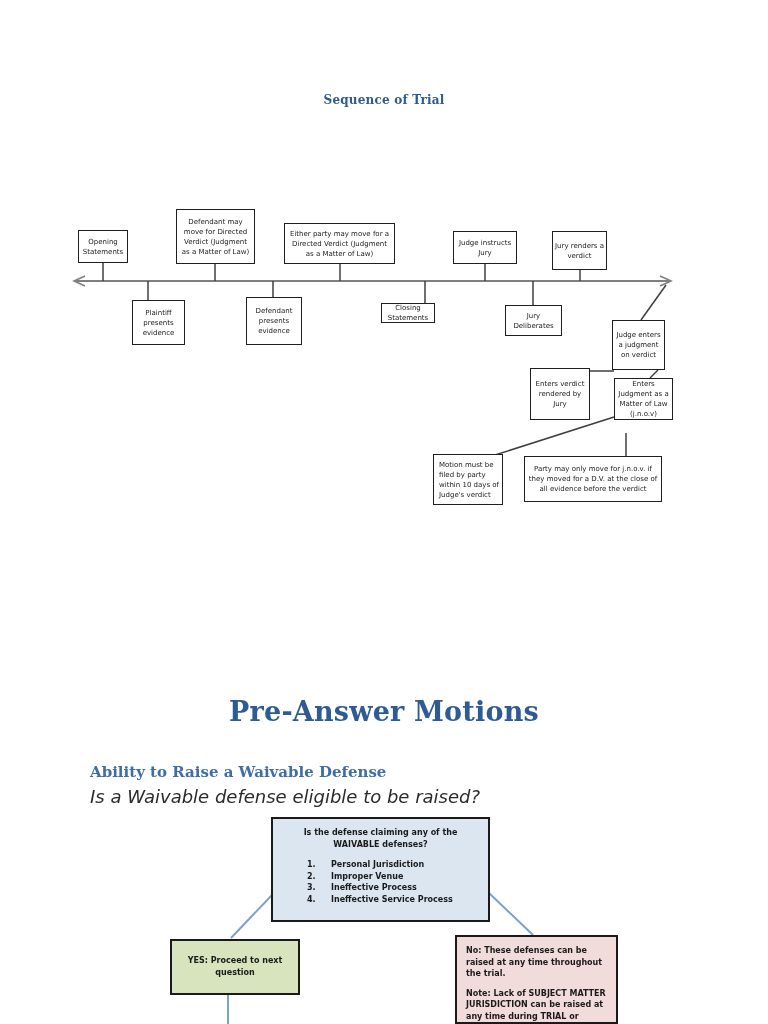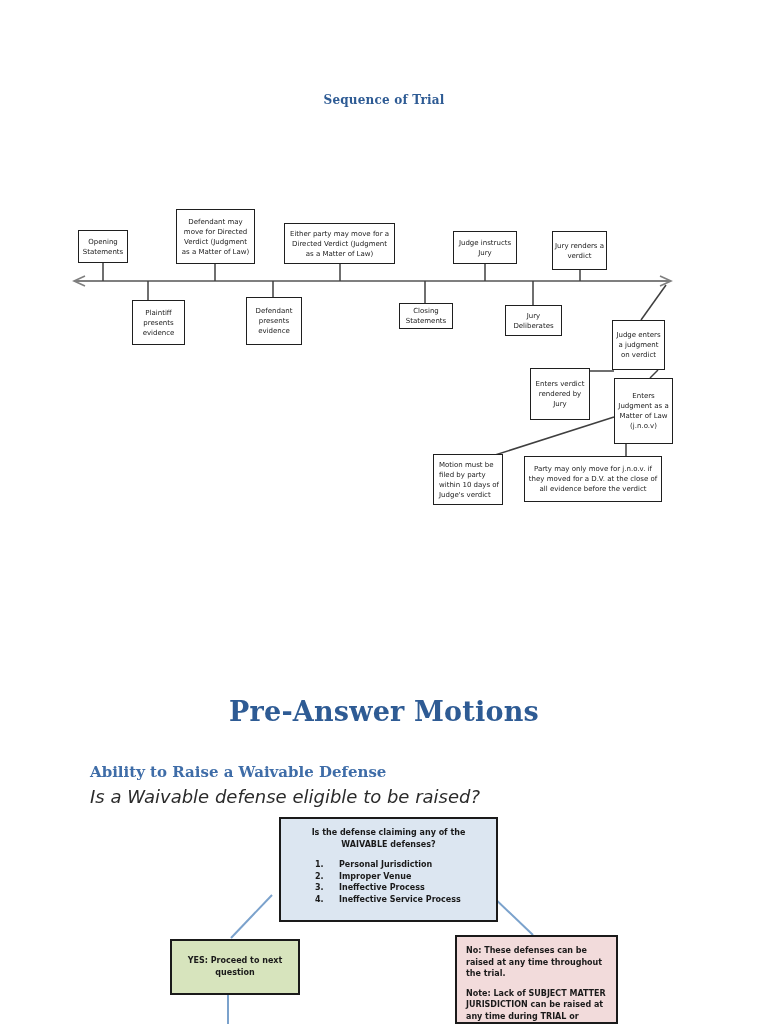--- a/index.html
+++ b/index.html
@@ -16,21 +16,21 @@
   .question-line{position:absolute;left:90px;top:786px;font-style:italic;
     font-size:18px;color:#2b2b2b;}
 
   .tl-box{position:absolute;background:#ffffff;border:1.5px solid #1f1f1f;
     display:flex;align-items:center;justify-content:center;text-align:center;
     font-size:7px;line-height:10px;color:#1a1a1a;padding:2px;box-sizing:border-box;}
   .tl-box.left-align{justify-content:flex-start;text-align:left;padding-left:5px;}
 
   .flow-box{position:absolute;border:2px solid #1a1a1a;box-sizing:border-box;
     color:#1a1a1a;font-weight:bold;}
-  .q-box{left:271px;top:817px;width:219px;height:105px;background:#dce6f1;margin-left:8px;}
+  .q-box{left:271px;top:817px;width:219px;height:105px;background:#dce6f1;}
   .q-title{text-align:center;font-size:8px;line-height:12px;padding:8px 10px 2px 10px;}
   .q-list{padding:6px 0 0 34px;}
   .q-item{display:flex;font-size:8px;line-height:11.5px;}
   .q-num{width:24px;}
   .yes-box{left:170px;top:939px;width:130px;height:56px;background:#d7e4bd;
     display:flex;align-items:center;justify-content:center;text-align:center;
     font-size:8px;line-height:12px;padding:4px;}
   .no-box{left:455px;top:935px;width:163px;height:89px;background:#f2dbdb;
     font-size:8px;line-height:11.5px;padding:8px 8px 4px 9px;}
   .no-box .para2{margin-top:8px;}
@@ -85,33 +85,33 @@
   <div class="tl-box" style="left:552px;top:231px;width:55px;height:39px;">
     <span>Jury renders a verdict</span>
   </div>
 
   <div class="tl-box" style="left:132px;top:300px;width:53px;height:45px;">
     <span>Plaintiff presents evidence</span>
   </div>
   <div class="tl-box" style="left:246px;top:297px;width:56px;height:48px;">
     <span>Defendant presents evidence</span>
   </div>
-  <div class="tl-box" style="left:399px;top:303px;width:54px;height:26px;align-items:center;">
+  <div class="tl-box" style="left:381px;top:303px;width:54px;height:20px;align-items:center;">
     <span>Closing Statements</span>
   </div>
   <div class="tl-box" style="left:505px;top:305px;width:57px;height:31px;">
     <span>Jury Deliberates</span>
   </div>
   <div class="tl-box" style="left:612px;top:320px;width:53px;height:50px;">
     <span>Judge enters a judgment on verdict</span>
   </div>
   <div class="tl-box" style="left:530px;top:368px;width:60px;height:52px;">
     <span>Enters verdict rendered by Jury</span>
   </div>
-  <div class="tl-box" style="left:614px;top:378px;width:59px;height:66px;">
+  <div class="tl-box" style="left:614px;top:378px;width:59px;height:42px;">
     <span>Enters Judgment as a Matter of Law (j.n.o.v)</span>
   </div>
   <div class="tl-box left-align" style="left:433px;top:454px;width:70px;height:51px;">
     <span>Motion must be filed by party within 10 days of Judge's verdict</span>
   </div>
   <div class="tl-box" style="left:524px;top:456px;width:138px;height:46px;">
     <span>Party may only move for j.n.o.v. if they moved for a D.V. at the close of all evidence before the verdict</span>
   </div>
 
   <div class="doc-title title-2">Pre-Answer Motions</div>

